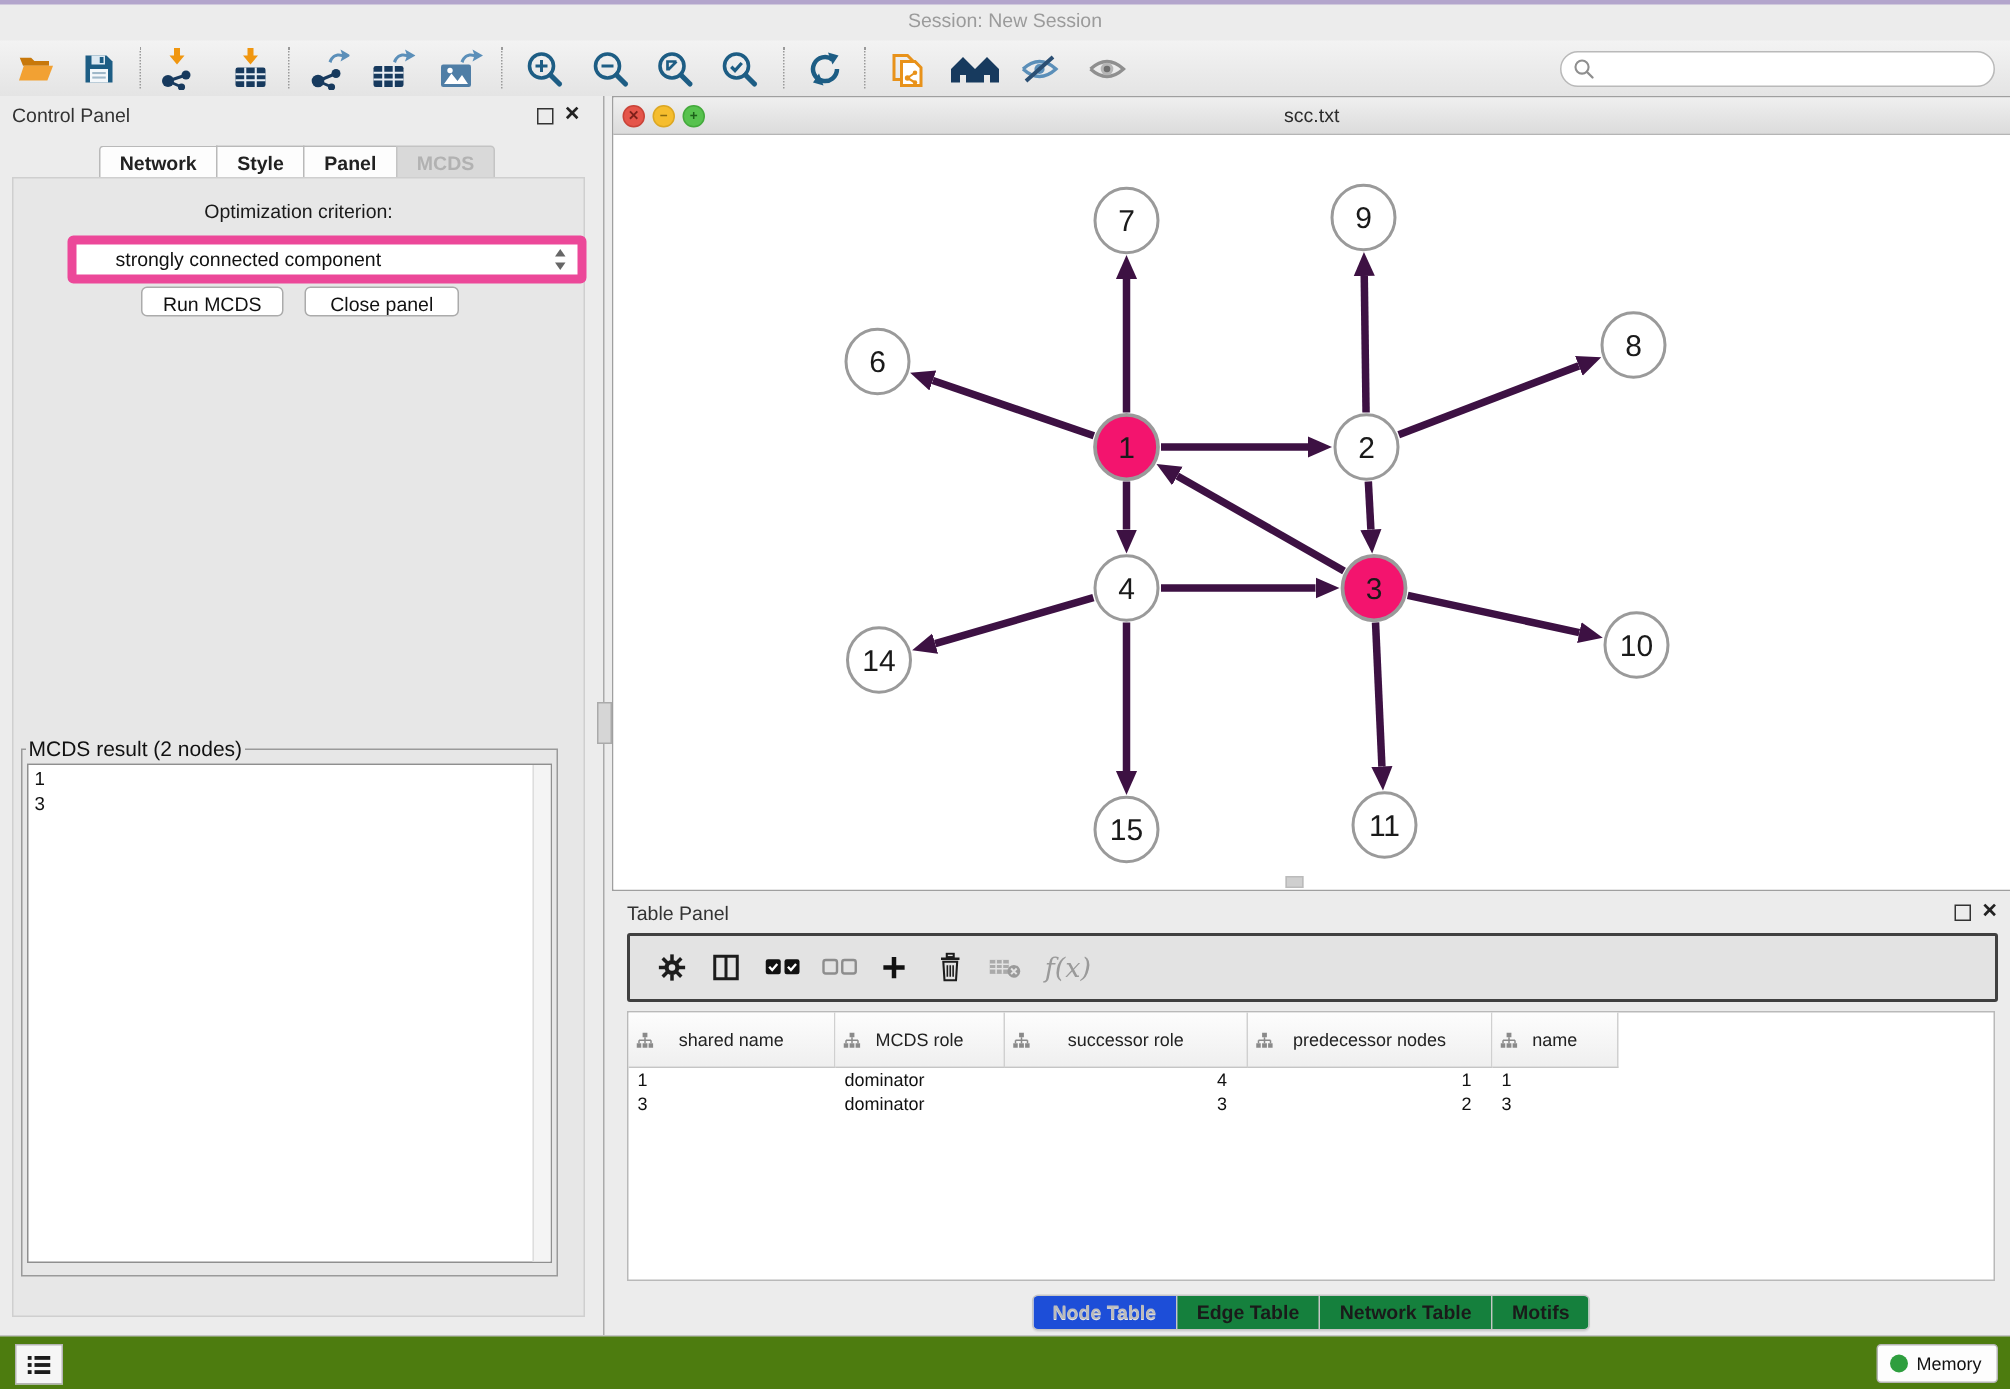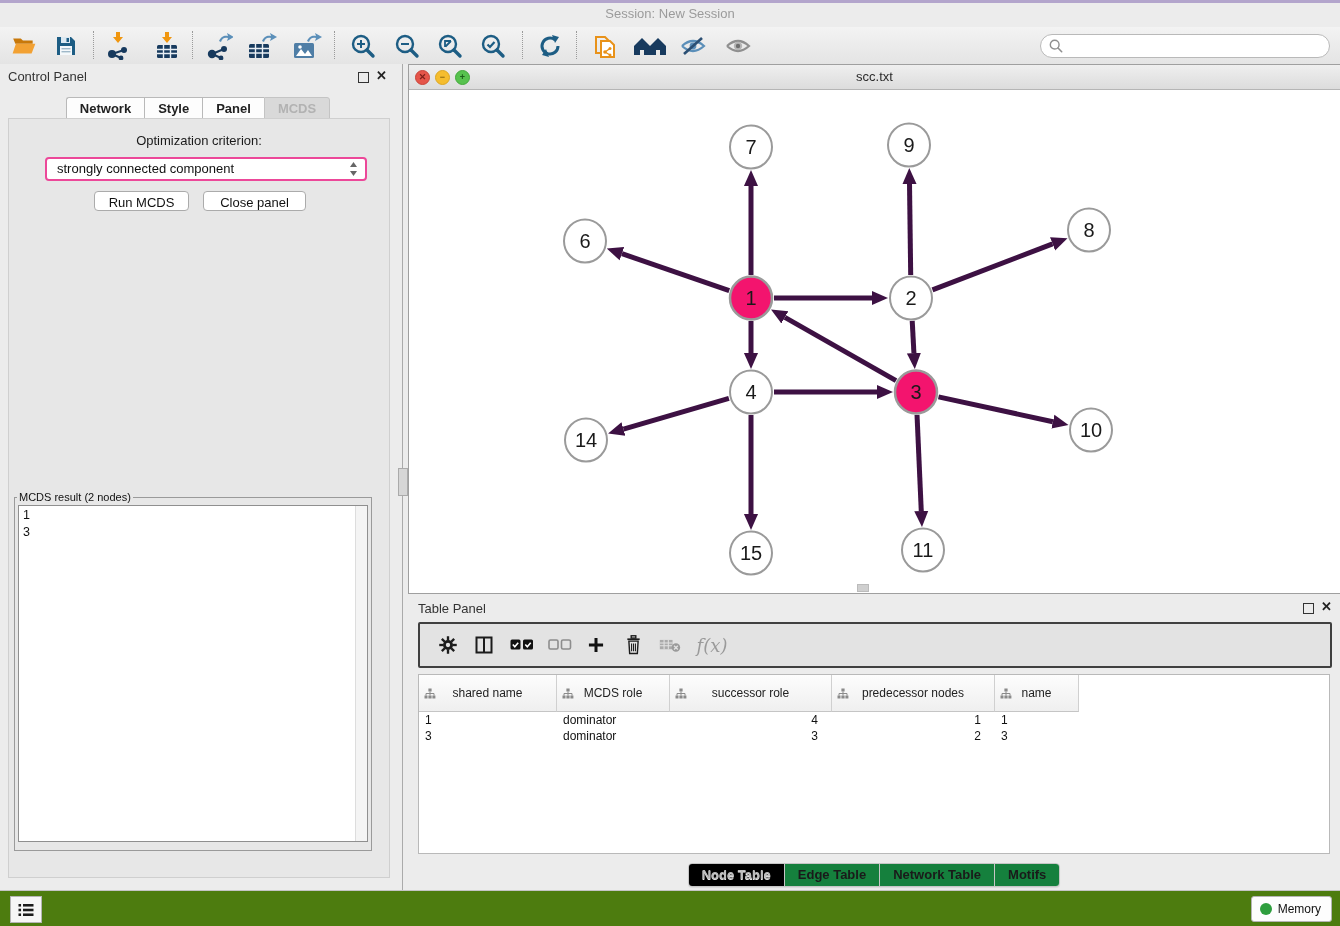--- a/index.html
+++ b/index.html
@@ -19,26 +19,26 @@
   #cp-header{position:absolute;top:5px;left:8px;font-size:13px;color:#333;}
   .panel-float{position:absolute;top:8px;width:9px;height:9px;border:1.5px solid #333;}
   .panel-close{position:absolute;top:4px;font-size:13px;font-weight:bold;color:#222;}
   #ctrl-tabs{position:absolute;top:33px;left:0;width:100%;display:flex;justify-content:center;}
   .tab{height:17px;line-height:17px;padding:2px 13px;font-size:13px;font-weight:bold;color:#222;background:#fdfdfd;border:1px solid #b9b9b9;border-right:none;}
   .tab:first-child{border-radius:3px 0 0 0;}
   .tab:last-child{border-right:1px solid #b9b9b9;border-radius:0 3px 0 0;}
   .tab.selected{background:#d9d9d9;color:#b2b2b2;border-color:#c4c4c4;}
   #cp-content{position:absolute;left:8px;top:54px;width:380px;height:758px;background:#e7e7e7;border:1px solid #cfcfcf;}
   #opt-label{position:absolute;top:14px;width:100%;text-align:center;font-size:13px;color:#1a1a1a;}
-  #criterion-select{position:absolute;left:36px;top:38px;width:308px;height:20px;background:#fff;border:2px solid #ec4899;border-radius:4px;font-size:13px;color:#111;line-height:20px;padding-left:10px;}
+  #criterion-select{position:absolute;left:36px;top:38px;width:308px;height:20px;background:#fff;border:6px solid #ec4899;border-radius:4px;font-size:13px;color:#111;line-height:20px;padding-left:26px;}
   #criterion-select .chev{position:absolute;right:7px;top:2px;}
   .push-btn{position:absolute;height:20px;background:#fff;border:1px solid #ababab;border-radius:4px;font-size:13px;color:#111;text-align:center;line-height:20px;}
   
   #mcds-fieldset{position:absolute;left:5px;top:372px;width:356px;height:358px;border:1px solid #9a9a9a;margin:0;padding:0;font-size:13px;color:#111;}
-  #mcds-fieldset legend{font-size:11px;padding:0 2px;margin-left:2px;margin-top:48px;}
+  #mcds-fieldset legend{font-size:14px;padding:0 2px;margin-left:2px;margin-top:48px;}
   #mcds-result-text{position:absolute;left:3px;right:3px;top:2px;bottom:3px;background:#fff;border:1px solid #8f8f8f;font-size:12.5px;line-height:17px;padding:1px 0 0 4px;}
   #mcds-scroll{position:absolute;right:0;top:0;bottom:0;width:11px;background:#f4f4f4;border-left:1px solid #ddd;}
   
   #splitter{left:396px;top:64px;width:12px;height:826px;background:#ececec;}
   #splitter .line{position:absolute;left:6px;top:0;bottom:0;width:1px;background:#aaa;}
   #splitter .grip{position:absolute;left:2px;top:404px;width:8px;height:26px;background:#d6d6d6;border:1px solid #aaa;}
   
   #net-window{left:408px;top:64px;width:931px;height:528px;border:1px solid #9f9f9f;background:#fff;}
   #net-titlebar{position:absolute;top:0;left:0;right:0;height:24px;background:linear-gradient(#efefef,#dcdcdc);border-bottom:1px solid #b5b5b5;text-align:center;font-size:13px;color:#2b2b2b;line-height:23px;}
   .light{position:absolute;top:5px;width:13px;height:13px;border-radius:50%;line-height:13px;text-align:center;font-size:9px;font-weight:bold;}
@@ -56,21 +56,21 @@
   .th{box-sizing:border-box;background:linear-gradient(#fdfdfd,#efefef);border-right:1px solid #d0d0d0;border-bottom:1px solid #c5c5c5;font-size:12px;color:#222;display:flex;align-items:center;justify-content:center;gap:5px;}
   .th svg{position:absolute;left:5px;}
   .th span{margin-left:0;}
   .td-row{display:flex;height:16px;font-size:12px;color:#111;}
   .td{box-sizing:border-box;padding:1px 0 0 6px;overflow:hidden;white-space:nowrap;}
   .td.right{text-align:right;padding-right:14px;padding-left:0;}
   #table-tabs{position:absolute;left:0;top:269px;width:100%;display:flex;justify-content:center;}
   #table-tabs .group{display:inline-flex;border:1px solid #c6c6c6;border-radius:4px;overflow:hidden;background:#fff;box-shadow:0 1px 1px rgba(0,0,0,0.08);}
   .btab{height:22px;line-height:22px;padding:0 13px;font-size:13px;font-weight:bold;color:#1a1a1a;background:#15803d;border-right:1px solid #c6c6c6;}
   .btab:last-child{border-right:none;}
-  .btab.selected{background:#000000;color:#bcbcbc;text-shadow:0 1px 0 #e8e8e8;}
+  .btab.selected{background:#1d4ed8;color:#bcbcbc;text-shadow:0 1px 0 #e8e8e8;}
   
   #statusbar{left:0;top:890px;width:1340px;height:36px;background:#4d7c0f;border-top:1px solid #c4c4c4;}
   #list-btn{position:absolute;left:10px;top:5px;width:30px;height:25px;background:#f6f6f6;border:1px solid #b5b5b5;display:flex;align-items:center;justify-content:center;}
   #memory-btn{position:absolute;right:8px;top:5px;height:24px;background:#fdfdfd;border:1px solid #b5b5b5;border-radius:3px;display:flex;align-items:center;padding:0 10px 0 8px;gap:6px;font-size:12px;color:#111;}
   #memory-dot{width:12px;height:12px;border-radius:50%;background:#2e9e3e;}
 </style>
 </head>
 <body>
 
 <div id="titlebar" class="abs">

